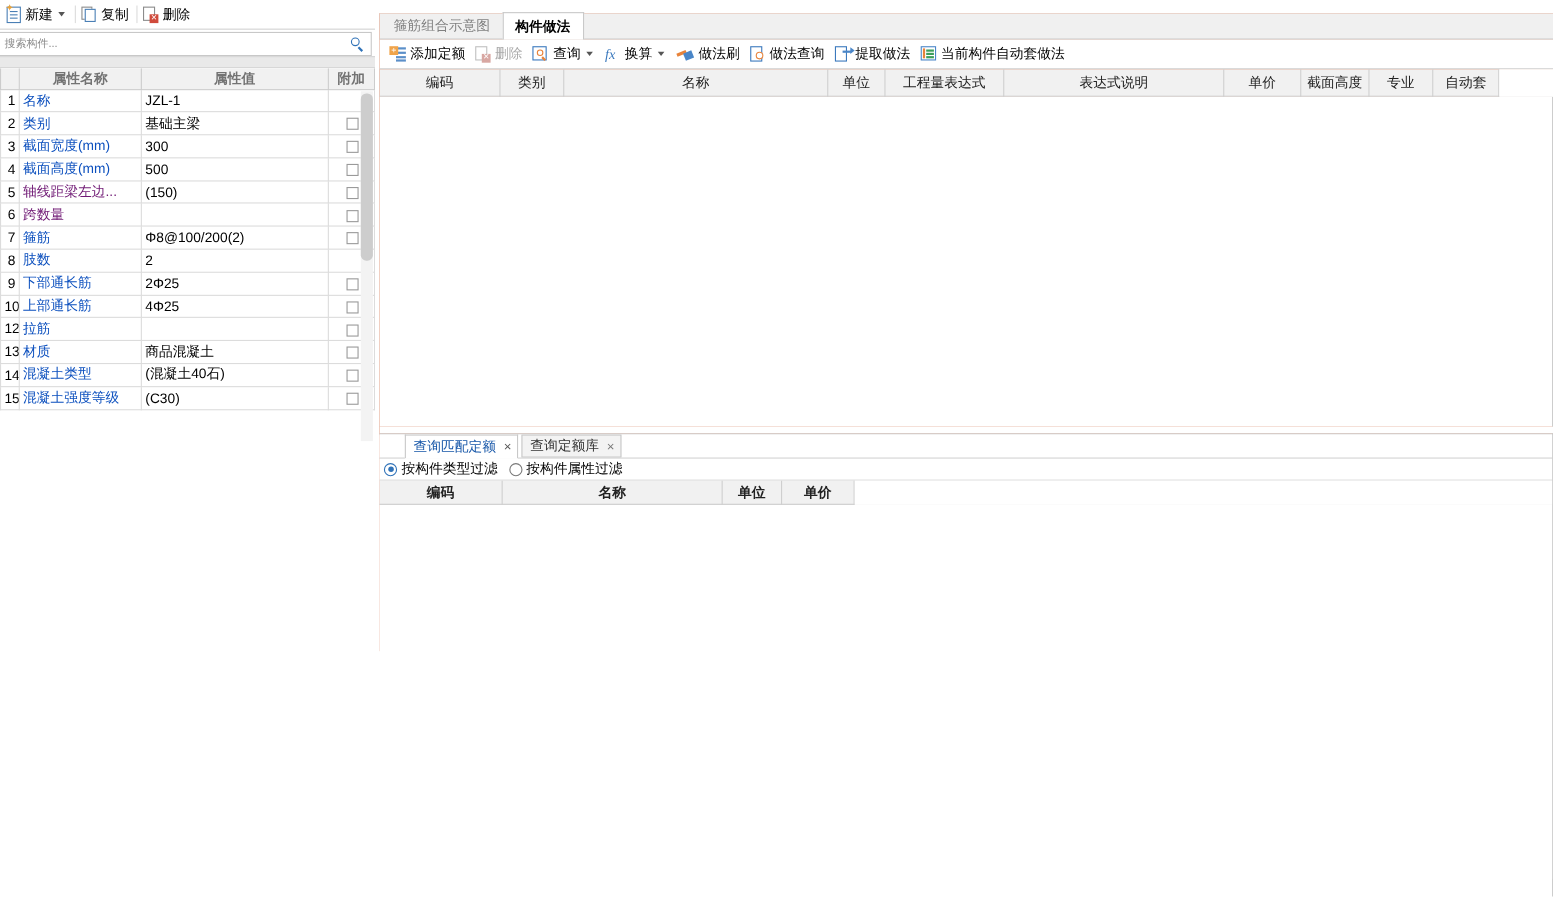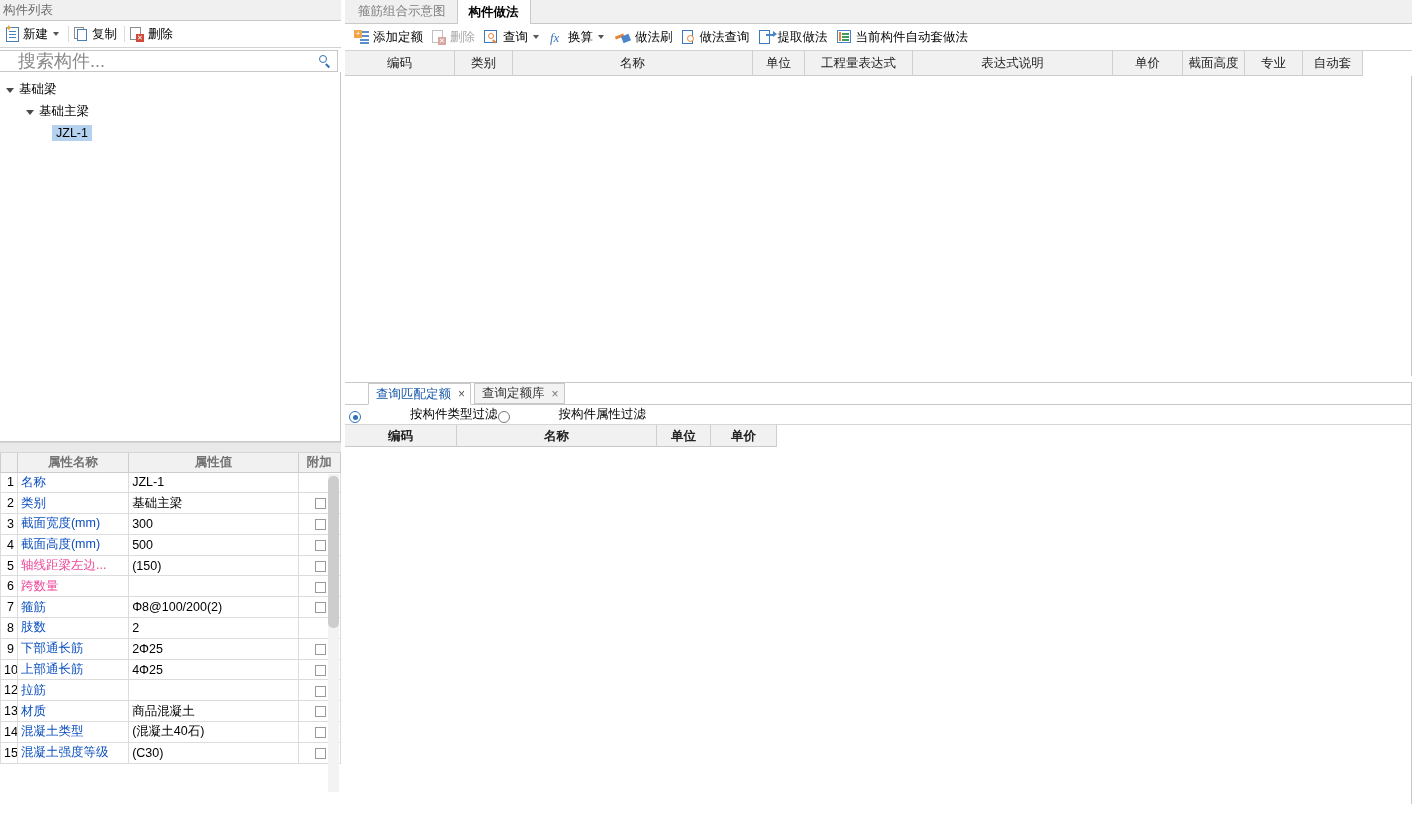--- a/index.html
+++ b/index.html
@@ -89,21 +89,21 @@
 
   
   .search-wrap {
     position: relative; height: 22px; margin: 2px 3px 0 -1px;
     border: 1px solid #c8c8c8; background: #fff;
   }
   .search-input {
     position:absolute; left:0; top:0; width:100%; height:100%;
     border:0; outline:0; background:transparent;
     font-family:"Liberation Sans","DejaVu Sans",sans-serif;
-    font-size:18px; color:#8a8a8a; padding-left:18px;
+    font-size:10px; color:#8a8a8a; padding-left:4px;
   }
   .search-input::placeholder { color:#8a8a8a; }
   .search-ico {
     position:absolute; right:5px; top:4px; width:13px; height:13px;
   }
   .search-ico .circ {
     position:absolute; left:0; top:0; width:8px; height:8px;
     border:1.3px solid #2f72b8; border-radius:50%;
   }
   .search-ico .hdl {
@@ -152,21 +152,21 @@
   table.grid td {
     border:1px solid #dcdcdc; height:20.8px; padding:0 0 0 3px;
     font-size:12.5px; vertical-align:middle; background:#fff;
     overflow:hidden; white-space:nowrap;
   }
   td.rownum {
     background:#fff; text-align:center; color:#000; padding:0;
     border-left:0; font-size:12.5px;
   }
   td.pname { color:#0b4fbe; }
-  td.pname.plain { color:#ec4899;margin-left:16px; }
+  td.pname.plain { color:#701a75;margin-left:16px; }
   td.pval { color:#000; }
   td.pattach { text-align:center; padding:0; }
   .chk {
     display:inline-block; width:11px; height:11px;
     border:1px solid #9a9a9a; background:#fff; vertical-align:middle;
   }
   .prop-scroll {
     position:absolute; right:2px; top:21px; width:11px; bottom:1px;
     background:#f3f3f3;
   }
@@ -176,21 +176,21 @@
   }
 
   
   #vsplit {
     position:absolute; left:341px; top:0; width:4px; height:815px;
     background:#ffffff;
   }
 
   
   #right-col {
-    position:absolute; left:345px; top:0; width:1067px; height:580px;
+    position:absolute; left:345px; top:12px; width:1067px; height:580px;
     background:#c2410c;
   }
 
   
   .tabstrip {
     height:24px; background:#f0f0f0;
     border-bottom:1px solid #c9c9c9;
     display:flex; align-items:flex-end;
     padding-left:2px;
   }
@@ -333,21 +333,21 @@
   }
   .dtab .xmark {
     margin-left:7px; color:#777; font-size:12px; line-height:12px;
   }
   .dtab.active .xmark { color:#555; }
 
   .filter-row {
     height:20px; display:flex; align-items:center;
     border-bottom:1px solid #d6d6d6; padding-left:4px; background:#fff;
   }
-  .radio-item { display:flex; align-items:flex-end; font-size:12.5px;gap:45px; }
+  .radio-item { display:flex; align-items:center; margin-right:10px; font-size:12.5px; }
   .radio {
     width:12px; height:12px; border:1px solid #7a7a7a; border-radius:50%;
     background:#fff; margin-right:4px; position:relative; flex:none;
   }
   .radio.on { border-color:#2f72b8; }
   .radio.on::after {
     content:""; position:absolute; left:2.5px; top:2.5px;
     width:5px; height:5px; border-radius:50%; background:#2f72b8;
   }
 
@@ -361,21 +361,20 @@
   .dh-fill { flex:1; background:#fff; border-right:0; border-bottom:0; }
   .dock-grid-body { background:#fff; height: 340px; }
 </style>
 </head>
 <body>
 
 <div id="app">
 
   <div id="left-col">
 
-    <div class="panel-title">构件列表</div>
 
     <div class="tree-toolbar">
       <div class="tb-btn">
         <span class="ico ico-doc ico-new">
             <span class="star">✦</span>
           </span>
         <span>新建</span>
         <span class="tb-caret"></span>
       </div>
       <div class="tb-sep"></div>
@@ -397,33 +396,20 @@
     </div>
 
     <div class="search-wrap">
       <input class="search-input" type="text" placeholder="搜索构件..." style="">
       <span class="search-ico">
         <span class="circ"></span>
           <span class="hdl"></span>
       </span>
     </div>
 
-    <div class="tree-area">
-      <div class="tnode" style="padding-left:6px;">
-        <span class="tarrow open"></span>
-        <span class="tlabel">基础梁</span>
-      </div>
-      <div class="tnode" style="padding-left:26px;">
-        <span class="tarrow open"></span>
-        <span class="tlabel">基础主梁</span>
-      </div>
-      <div class="tnode" style="padding-left:52px;">
-        <span class="tlabel sel">JZL-1</span>
-      </div>
-    </div>
 
     <div class="splitter-h"></div>
 
 
     <div class="prop-table-wrap">
       <table class="grid">
         <colgroup>
           <col style="width:16px">
             <col style="width:105px">
             <col style="width:160px">

